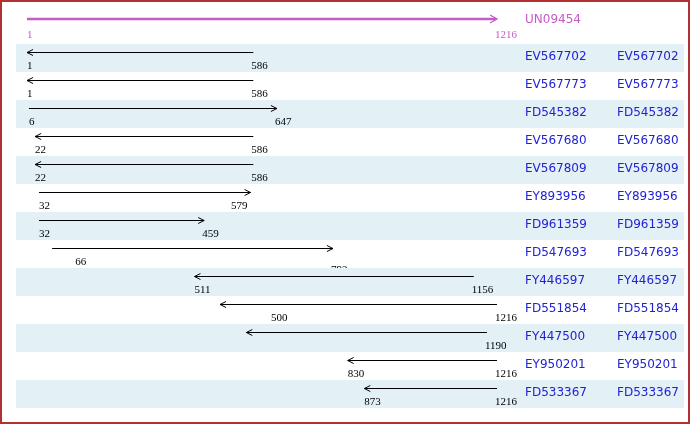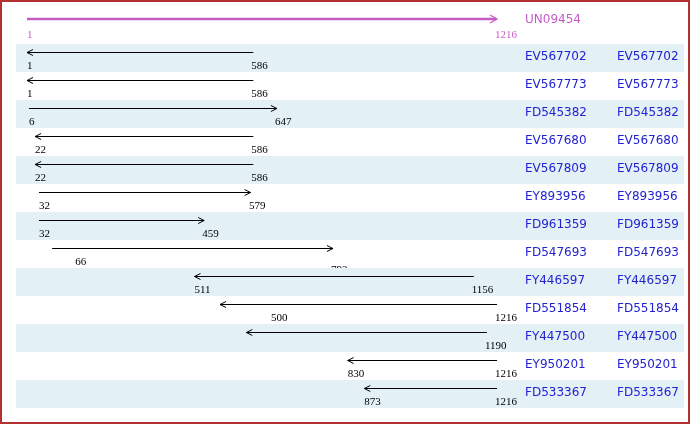--- a/index.html
+++ b/index.html
@@ -115,21 +115,21 @@
     <span class="acc acc1">EV567809</span>
     <span class="acc acc2">EV567809</span>
   </div>
 
   <div class="row plain">
     <svg viewBox="0 0 668 28" xmlns="http://www.w3.org/2000/svg">
       <line class="arrow-line" x1="22.991769547325106" y1="8.5" x2="234.58847736625515" y2="8.5" stroke="#000000" stroke-width="1"></line>
       <path class="arrow-head" d="M 228.58847736625515 5.5 L 234.58847736625515 8.5 L 228.58847736625515 11.5" fill="none" stroke="#000000" stroke-width="1"></path>
     </svg>
     <span class="coord c-start" style="left: 22.9918px;">32</span>
-    <span class="coord c-end" style="left: 233px; text-align: center;">579</span>
+    <span class="coord c-end" style="left: 215px; text-align: center;">579</span>
     <span class="acc acc1">EY893956</span>
     <span class="acc acc2">EY893956</span>
   </div>
 
   <div class="row band">
     <svg viewBox="0 0 668 28" xmlns="http://www.w3.org/2000/svg">
       <line class="arrow-line" x1="22.991769547325106" y1="8.5" x2="188.1687242798354" y2="8.5" stroke="#000000" stroke-width="1"></line>
       <path class="arrow-head" d="M 182.1687242798354 5.5 L 188.1687242798354 8.5 L 182.1687242798354 11.5" fill="none" stroke="#000000" stroke-width="1"></path>
     </svg>
     <span class="coord c-start" style="left: 22.9918px;">32</span>

